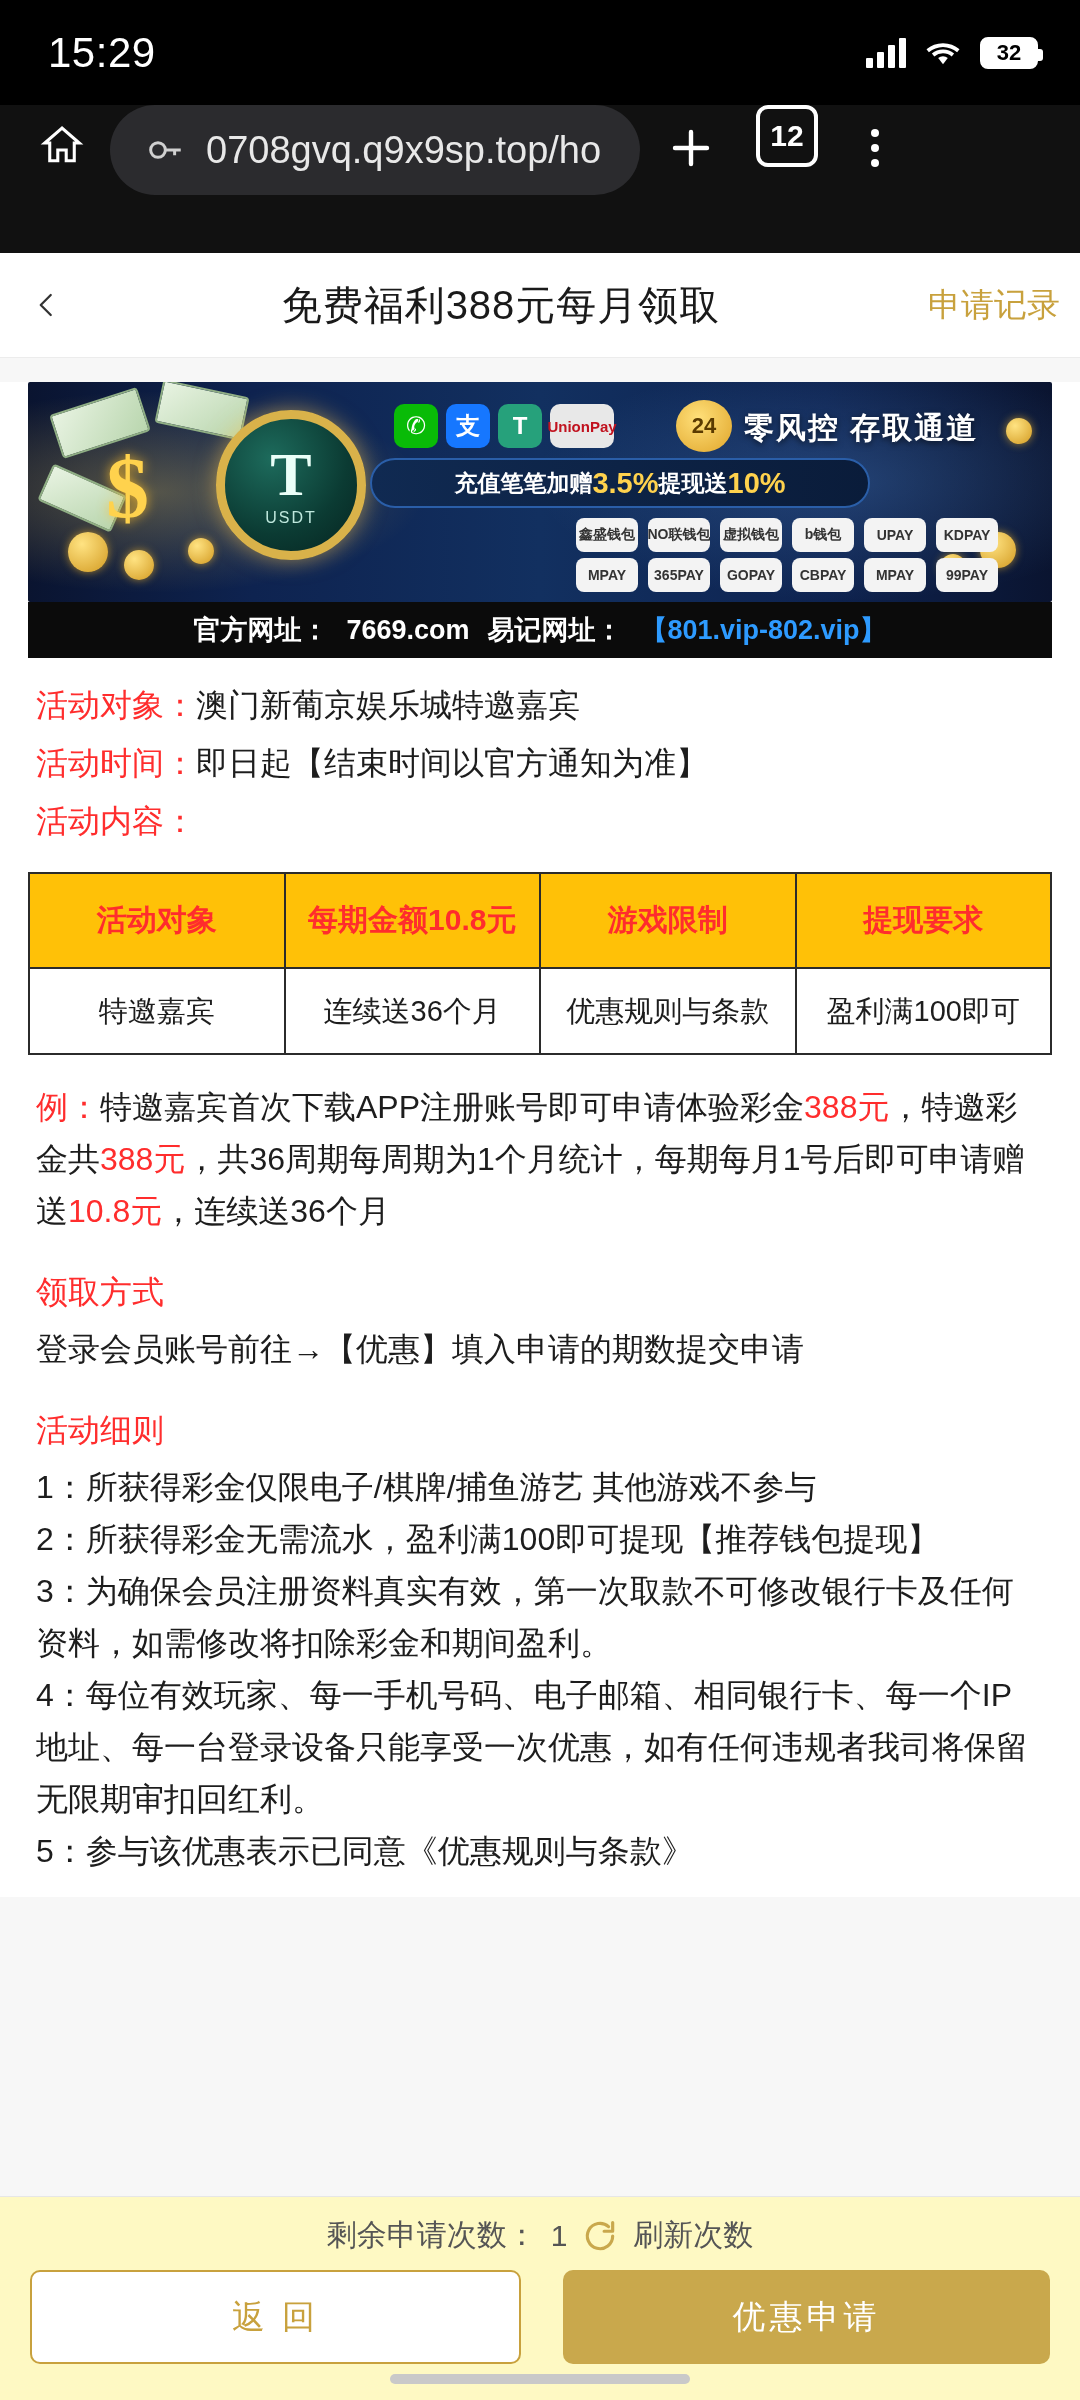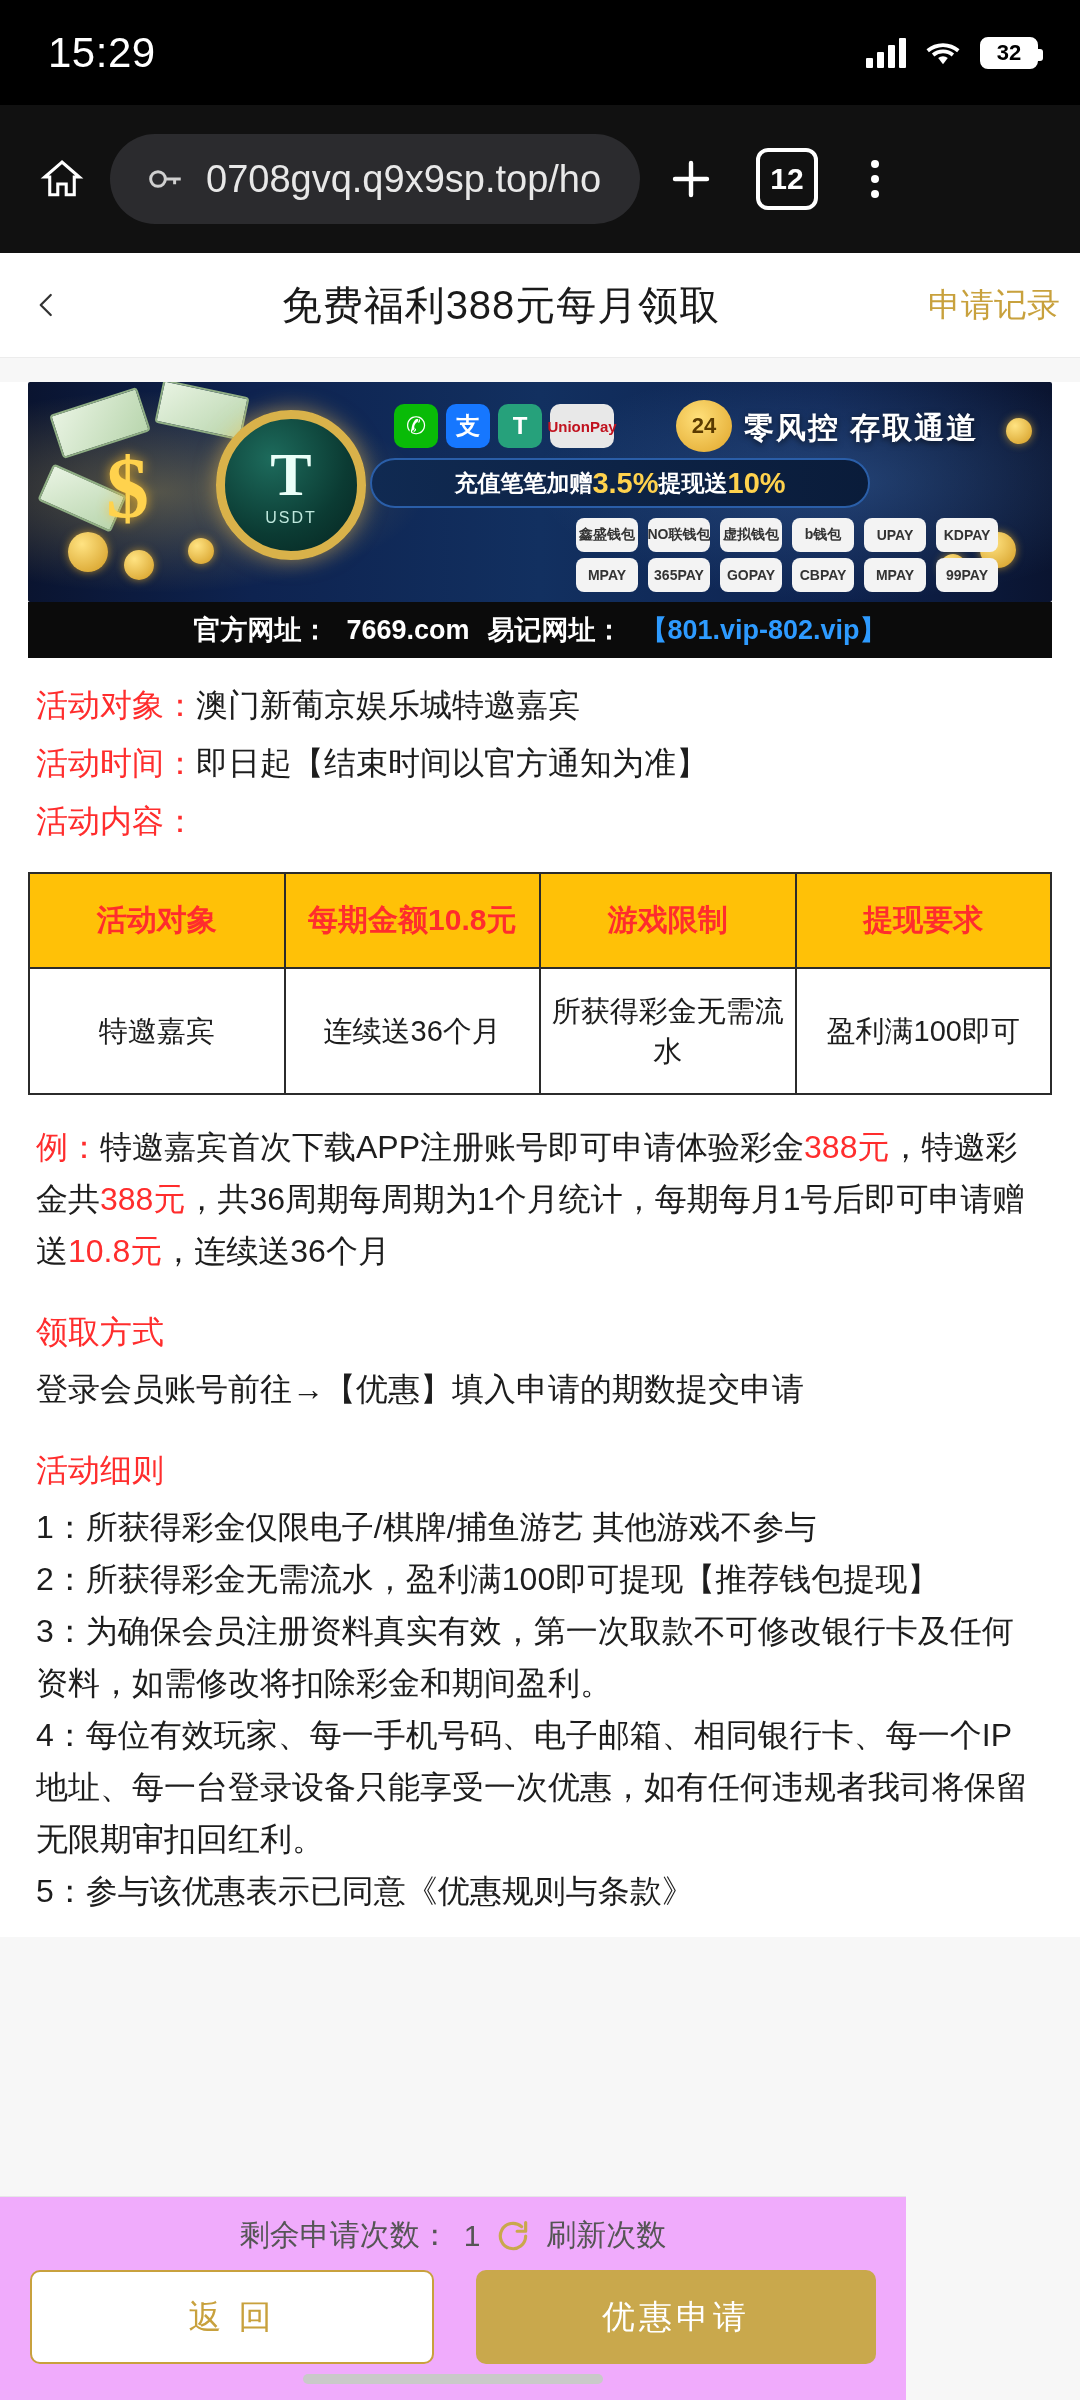--- a/index.html
+++ b/index.html
@@ -50,21 +50,20 @@
     content: ""; position: absolute; right: -8px; top: 9px;
     width: 5px; height: 12px; background: #ffffff; border-radius: 0 3px 3px 0;
   }
   .battery span { font-size: 22px; font-weight: 700; color: #000; line-height: 1; }
 
   
   .browserbar {
     height: 148px;
     background: #111111;
     display: flex;
-    align-items: center;
     padding: 0 30px 0 22px;
     gap: 8px;
   }
   .home-btn { width: 80px; height: 80px; display:flex; align-items:center; justify-content:center; }
   .home-btn svg { width: 46px; height: 46px; }
   .urlbar {
     flex: 1;
     height: 90px;
     background: #2b2b2e;
     border-radius: 46px;
@@ -294,22 +293,22 @@
   .rules p {
     font-size: 32px;
     line-height: 52px;
     color: #1d1d1d;
   }
 
   
   .bottombar {
     position: absolute;
     left: 0; bottom: 0;
-    width: 906px;
-    background: #f0abfc;
+    width: 1080px;
+    background: #fef9c3;
     border-top: 1px solid #e6e6e6;
     padding: 18px 0 0 0;
   }
   .remain {
     display: flex; align-items: center; justify-content: center;
     gap: 14px;
     font-size: 30px; color: #555555;
     padding-bottom: 14px;
   }
   .refresh-ic { width: 38px; height: 38px; }
@@ -488,21 +487,21 @@
           <th>活动对象</th>
           <th>每期金额10.8元</th>
           <th>游戏限制</th>
           <th>提现要求</th>
         </tr>
       </thead>
       <tbody>
         <tr>
           <td>特邀嘉宾</td>
           <td>连续送36个月</td>
-          <td>所获得彩金无需流水</td>
+          <td>优惠规则与条款</td>
           <td>盈利满100即可</td>
         </tr>
       </tbody>
     </table>
 
     <div class="example">
       <span class="lbl">例：</span><span>特邀嘉宾首次下载APP注册账号即可申请体验彩金</span><span class="red">388元</span><span>，特邀彩金共</span><span class="red">388元</span><span>，共36周期每周期为1个月统计，每期每月1号后即可申请赠送</span><span class="red">10.8元</span><span>，连续送36个月</span>
     </div>
 
     <div class="sec-title">领取方式</div>

